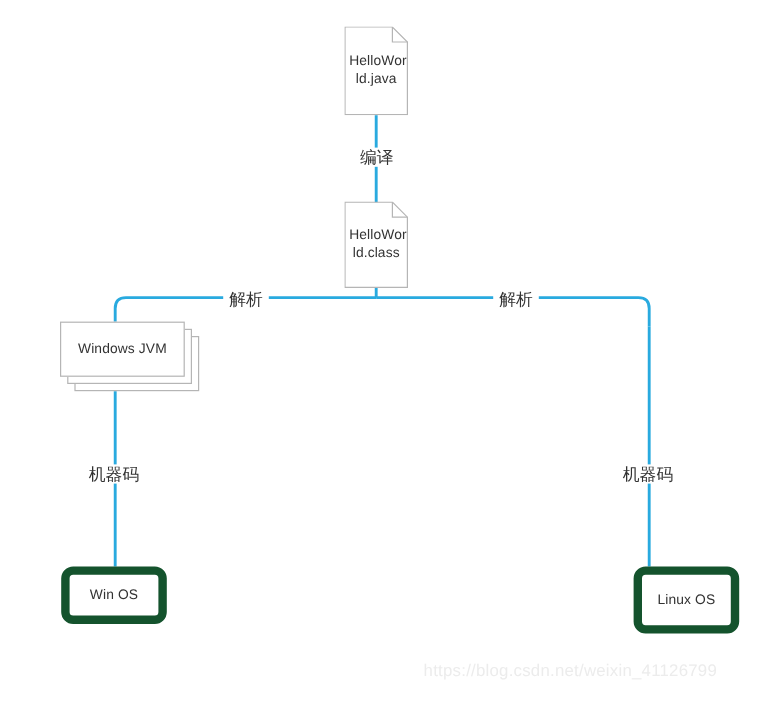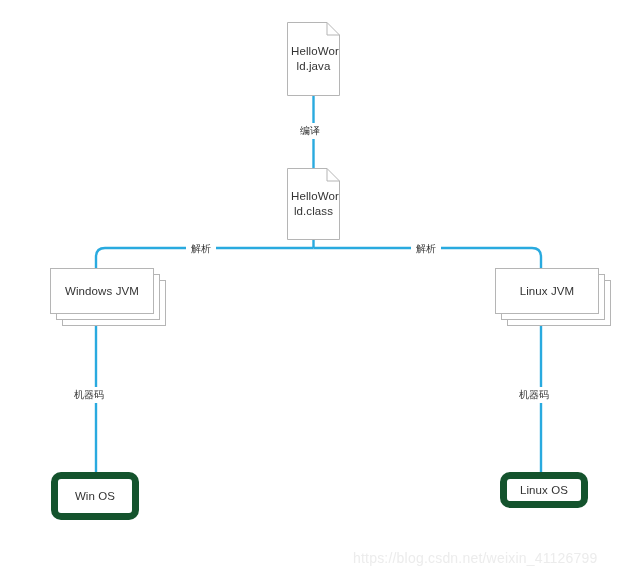--- a/index.html
+++ b/index.html
@@ -86,21 +86,21 @@
     background: #ffffff;
     display: flex;
     align-items: center;
     justify-content: center;
   }
 
   
   .edge-label {
     position: absolute;
     background: #ffffff;
-    font-size: 10px;
+    font-size: 14px;
     color: #333333;
     line-height: 14px;
     text-align: center;
     padding: 1px 5px;
     white-space: nowrap;
   }
 
   
   .watermark {
     position: absolute;
@@ -156,34 +156,27 @@
   <div class="edge-label" style="left:411px; top:241px;">解析</div>
 
   <div class="stack-node" style="left:50px; top:268px; width:128px; height:58px;">
     <div class="layer l3" style="width:104px; height:46px;"></div>
     <div class="layer l2" style="width:104px; height:46px;"></div>
     <div class="layer l1 front" style="width:104px; height:46px;">
       <div class="node-label">Windows JVM</div>
     </div>
   </div>
 
-  <div class="stack-node" style="left:495px; top:268px; width:116px; height:58px;">
-    <div class="layer l3" style="width:104px; height:46px;"></div>
-    <div class="layer l2" style="width:104px; height:46px;"></div>
-    <div class="layer l1 front" style="width:104px; height:46px;">
-      <div class="node-label">Linux JVM</div>
-    </div>
-  </div>
 
   <div class="edge-label" style="left:69px; top:387px;">机器码</div>
   <div class="edge-label" style="left:514px; top:387px;">机器码</div>
 
   <div class="round-node" style="left:51px; top:472px; width:88px; height:48px;">
     <div class="node-label">Win OS</div>
   </div>
 
-  <div class="round-node" style="left:500px; top:472px; width:88px; height:36px;">
+  <div class="round-node" style="left:528px; top:472px; width:88px; height:56px;">
     <div class="node-label">Linux OS</div>
   </div>
 
   <div class="watermark" style="left:353px; top:550px;">https://blog.csdn.net/weixin_41126799</div>
 
 </div>
 
 </body></html>

